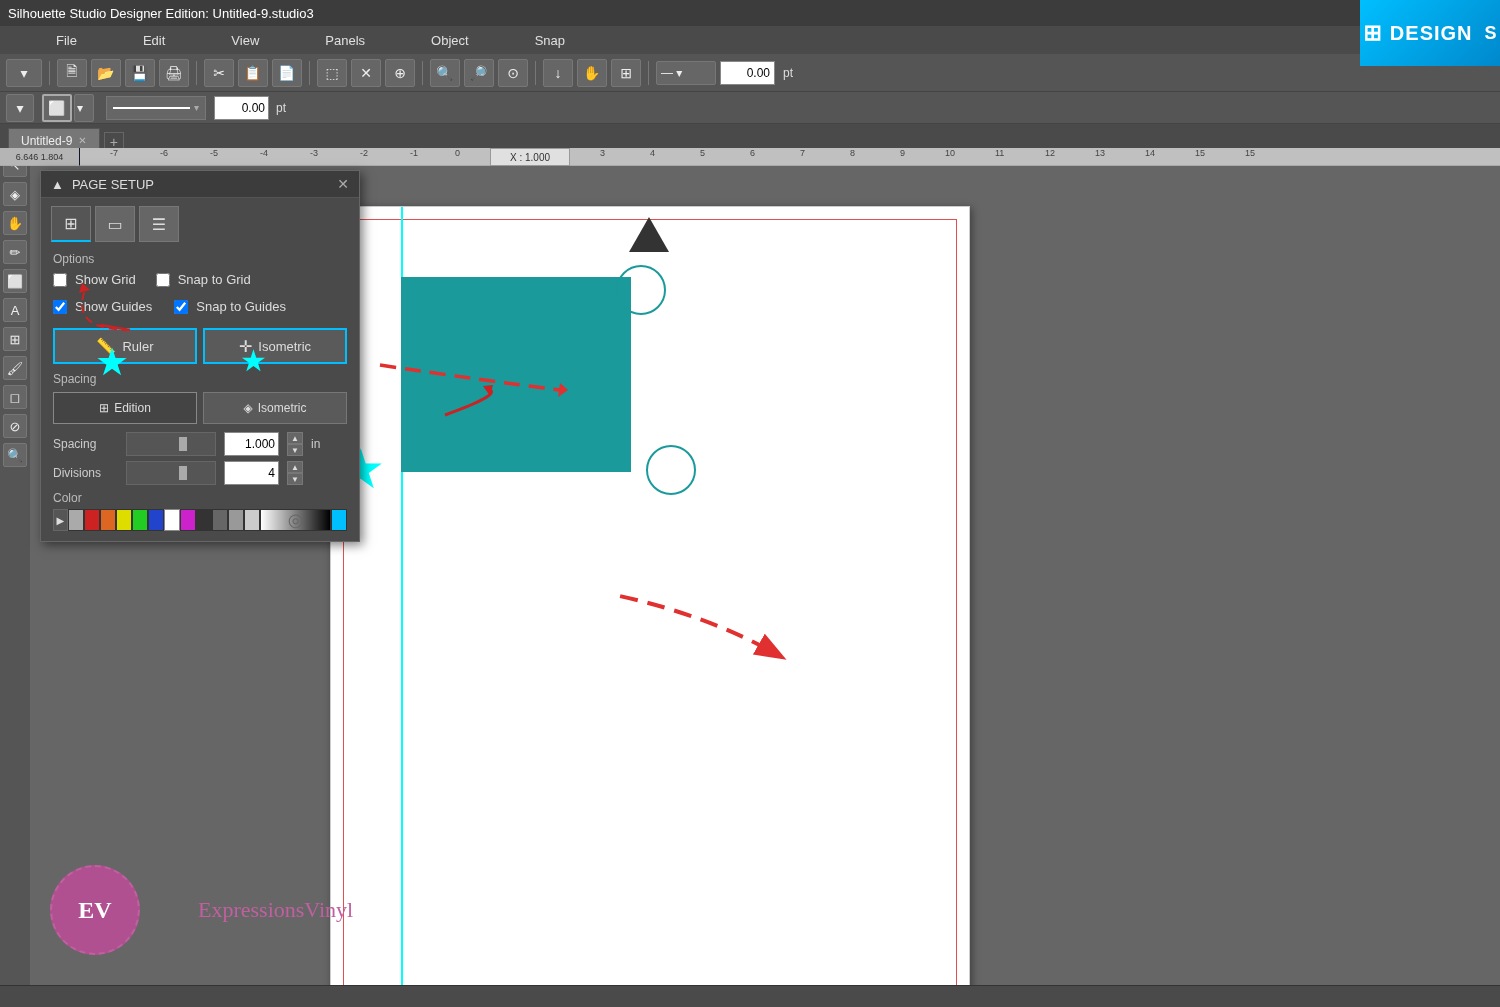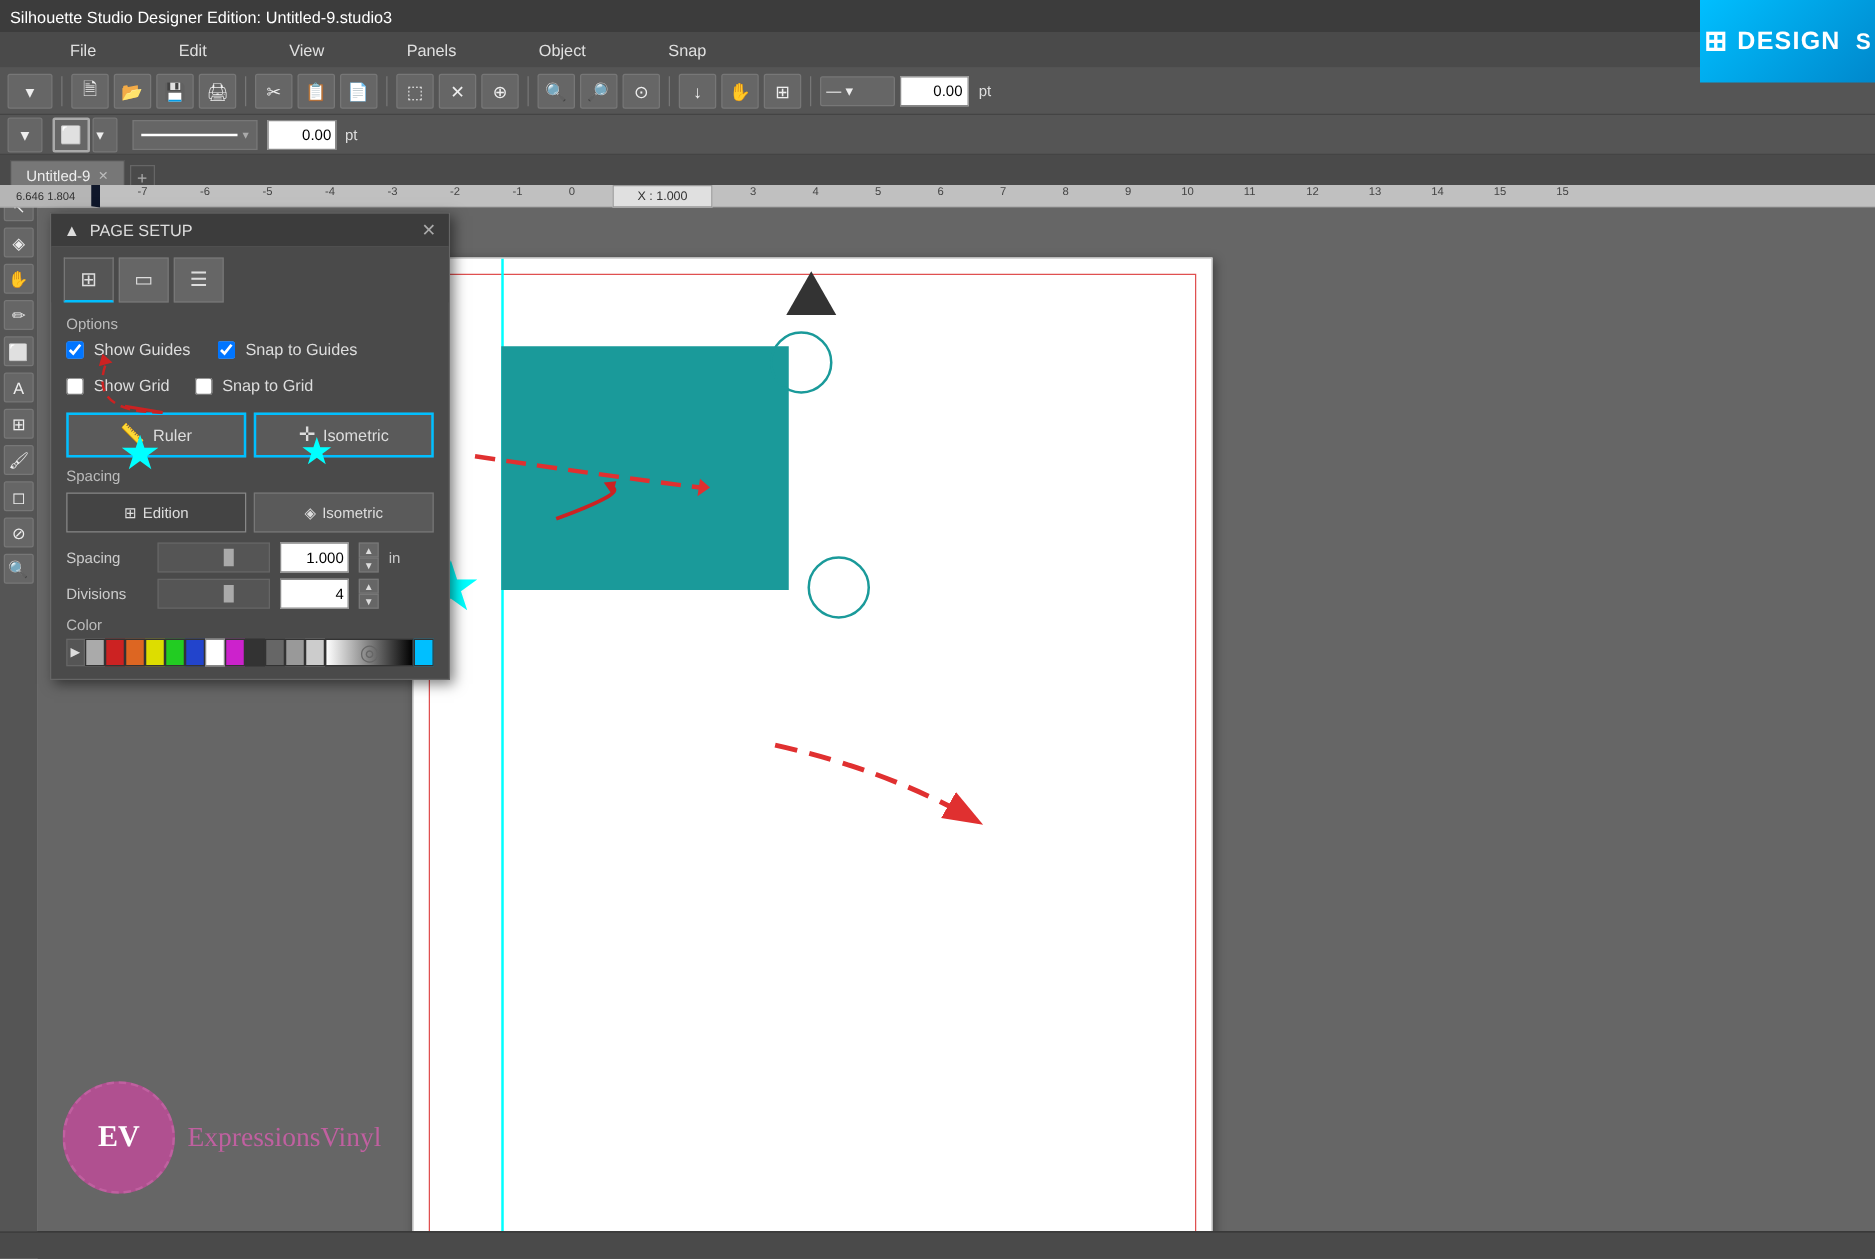--- a/index.html
+++ b/index.html
@@ -562,20 +562,21 @@
       line-height: 1;
       pointer-events: none;
     }
 
     
     #ev-logo {
       position: absolute;
       bottom: 50px;
       left: 20px;
       z-index: 50;
+      gap: 48px;
     }
     .ev-circle {
       width: 90px;
       height: 90px;
       border-radius: 50%;
       border: 2.5px dashed #c060a0;
       display: flex;
       align-items: center;
       justify-content: center;
       background: #b05090;
@@ -672,21 +673,21 @@
 </div>
 
 <div id="tabbar">
   <div class="tab active">
     <span>Untitled-9</span>
     <span class="tab-close">✕</span>
   </div>
   <div class="tab-add">+</div>
 </div>
 
-<div style="position:absolute;top:148px;left:0;width:80px;height:18px;background:#b5b5b5;border-right:7px solid #0f172a;border-bottom:1px solid #aaa;font-size:9px;color:#333;display:flex;align-items:center;justify-content:center;z-index:20;">
+<div style="position:absolute;top:148px;left:0;width:80px;height:18px;background:#b5b5b5;border-right:1px solid #0f172a;border-bottom:1px solid #aaa;font-size:9px;color:#333;display:flex;align-items:center;justify-content:center;z-index:20;">
   <span>6.646 1.804</span>
 </div>
 
 <div style="position:absolute;top:148px;left:490px;width:80px;height:18px;background:#e0e0e0;border:1px solid #999;font-size:10px;color:#333;display:flex;align-items:center;justify-content:center;z-index:20;">
   <span>X : 1.000</span>
 </div>
 
 <div id="ruler-h">
   <div style="position:relative;width:100%;height:100%;">
     <span class="ruler-num" style="left:30px;">-8</span>
@@ -800,39 +801,39 @@
       <span>▭</span>
     </div>
     <div class="panel-tab-btn">
       <span>☰</span>
     </div>
   </div>
 
   <div class="panel-body">
     <div class="options-label">Options</div>
 
+    <div style="display:flex;gap:20px;margin-bottom:6px;">
+      <div class="checkbox-row">
+        <input type="checkbox" id="cb-show-grid" style="">
+        <label for="cb-show-grid">Show Grid</label>
+      </div>
+      <div class="checkbox-row">
+        <input type="checkbox" id="cb-snap-grid" style="">
+        <label for="cb-snap-grid">Snap to Grid</label>
+      </div>
+    </div>
+
     <div style="display:flex;gap:10px;margin-bottom:8px;">
       <div class="checkbox-row">
         <input type="checkbox" id="cb-show-guides" checked="" style="">
         <label for="cb-show-guides">Show Guides</label>
       </div>
       <div class="checkbox-row" style="margin-left:12px;">
         <input type="checkbox" id="cb-snap-guides" checked="" style="">
         <label for="cb-snap-guides">Snap to Guides</label>
-      </div>
-    </div>
-
-    <div style="display:flex;gap:20px;margin-bottom:6px;">
-      <div class="checkbox-row">
-        <input type="checkbox" id="cb-show-grid" style="">
-        <label for="cb-show-grid">Show Grid</label>
-      </div>
-      <div class="checkbox-row">
-        <input type="checkbox" id="cb-snap-grid" style="">
-        <label for="cb-snap-grid">Snap to Grid</label>
       </div>
     </div>
 
     <div class="ruler-crosshairs-row">
       <div class="ruler-btn">
         <span style="font-size:16px;">📏</span>
         <span>Ruler</span>
       </div>
       <div class="ruler-btn">
         <span style="font-size:16px;">✛</span>

